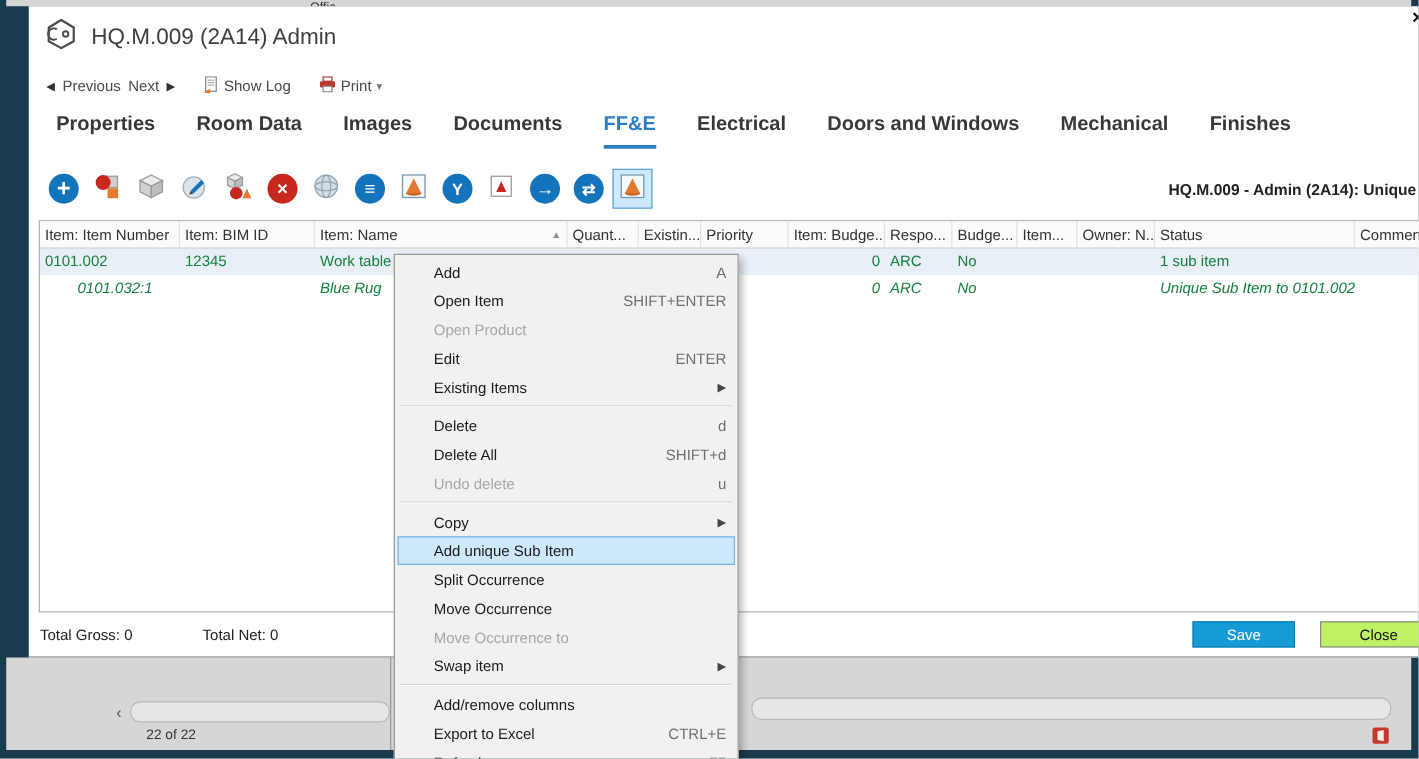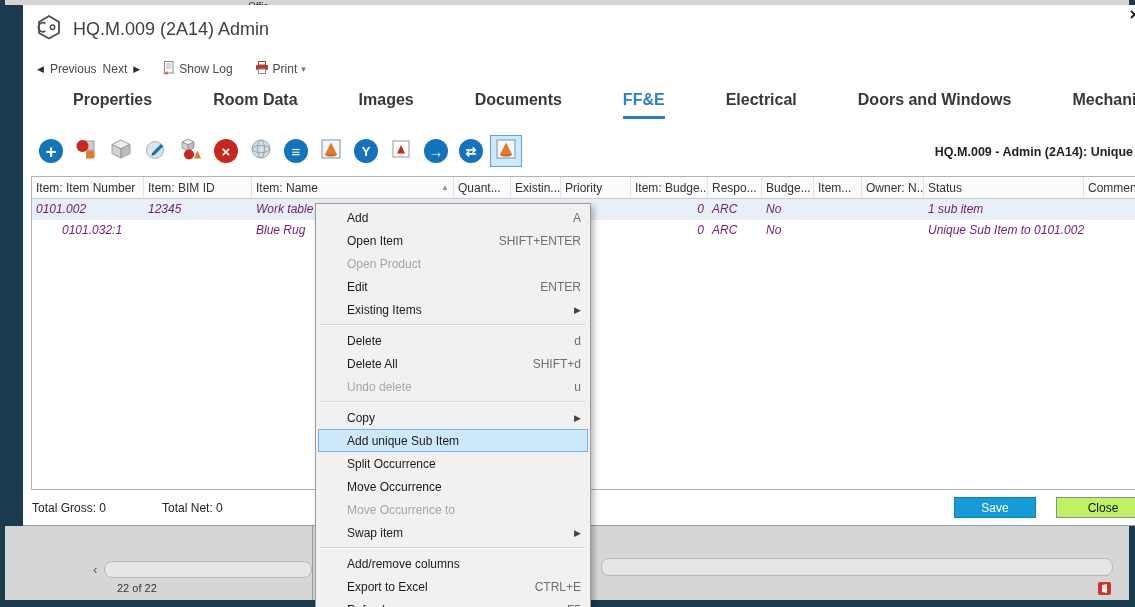--- a/index.html
+++ b/index.html
@@ -20,21 +20,21 @@
   
   .navbar{position:absolute;left:14px;top:55px;height:18px;display:flex;align-items:center;
     font-size:12px;color:#4a4a4a;gap:6px;}
   .navbar .arrow{font-size:9px;color:#2e2e2e;}
   .navbar .nav-gap{width:10px;}
   .navbar .navbtn{display:flex;align-items:center;gap:4px;cursor:pointer;}
   .navbar .caret{font-size:9px;color:#777;}
   
   .tabs{position:absolute;left:22px;top:86px;display:flex;gap:33px;font-size:16px;
     font-weight:700;color:#383838;}
-  .tab{padding-bottom:7px;cursor:pointer;border-bottom:3px solid transparent;white-space:nowrap;margin-left:28px;}
+  .tab{padding-bottom:7px;cursor:pointer;border-bottom:3px solid transparent;white-space:nowrap;}
   .tab.active{color:#2c7fc3;border-bottom-color:#2c7fc3;}
   
   .tb{position:absolute;left:12px;top:128px;height:36px;display:flex;align-items:center;gap:3px;}
   .tbi{width:30px;height:30px;display:flex;align-items:center;justify-content:center;
     border:1px solid transparent;cursor:pointer;}
   .tbi.active{background:#cde9fb;border-color:#5ba4d6;}
   .cir{width:24px;height:24px;border-radius:50%;background:#1373bb;color:#fff;display:flex;
     align-items:center;justify-content:center;font-weight:bold;font-size:15px;line-height:1;}
   .cir.red{background:#c6281d;}
   .cir.big{font-size:19px;}
@@ -45,21 +45,21 @@
     border:1px solid #b3b3b3;background:#fff;font-size:12px;box-sizing:border-box;overflow:hidden;}
   .trh{display:flex;height:21px;background:#fbfbfb;border-bottom:1px solid #c9c9c9;color:#333;}
   .th{box-sizing:border-box;padding:0 4px;border-right:1px solid #e2e2e2;white-space:nowrap;
     overflow:hidden;display:flex;align-items:center;cursor:pointer;}
   .th .sort{margin-left:auto;color:#8d8d8d;font-size:8px;}
   .tr{display:flex;height:21px;cursor:pointer;}
   .tr.shaded{background:#e8eff6;}
   .tr.sub{font-style:italic;}
   .tr.sub .td:first-child{padding-left:30px;}
   .td{box-sizing:border-box;padding:0 4px;white-space:nowrap;overflow:hidden;height:21px;
-    line-height:21px;color:#701a75;font-style:italic;}
+    line-height:21px;color:#15803d;}
   .td.num{text-align:right;}
   
   .footer{position:absolute;left:0;right:0;top:485px;height:35px;display:flex;
     align-items:center;padding:0 9px;font-size:12px;color:#222;box-sizing:border-box;gap:12px;}
   .footer .tot{margin-right:44px;}
   .btn{width:82px;height:21px;font-size:12px;display:flex;align-items:center;
     justify-content:center;cursor:pointer;box-sizing:border-box;}
   .btn.save{background:#169bd7;color:#fff;border:1px solid #0f7fb2;margin-left:auto;}
   .btn.close{background:#bef264;border:1px solid #8c8c8c;color:#111;margin-left:8px;padding-left:12px;}
   

